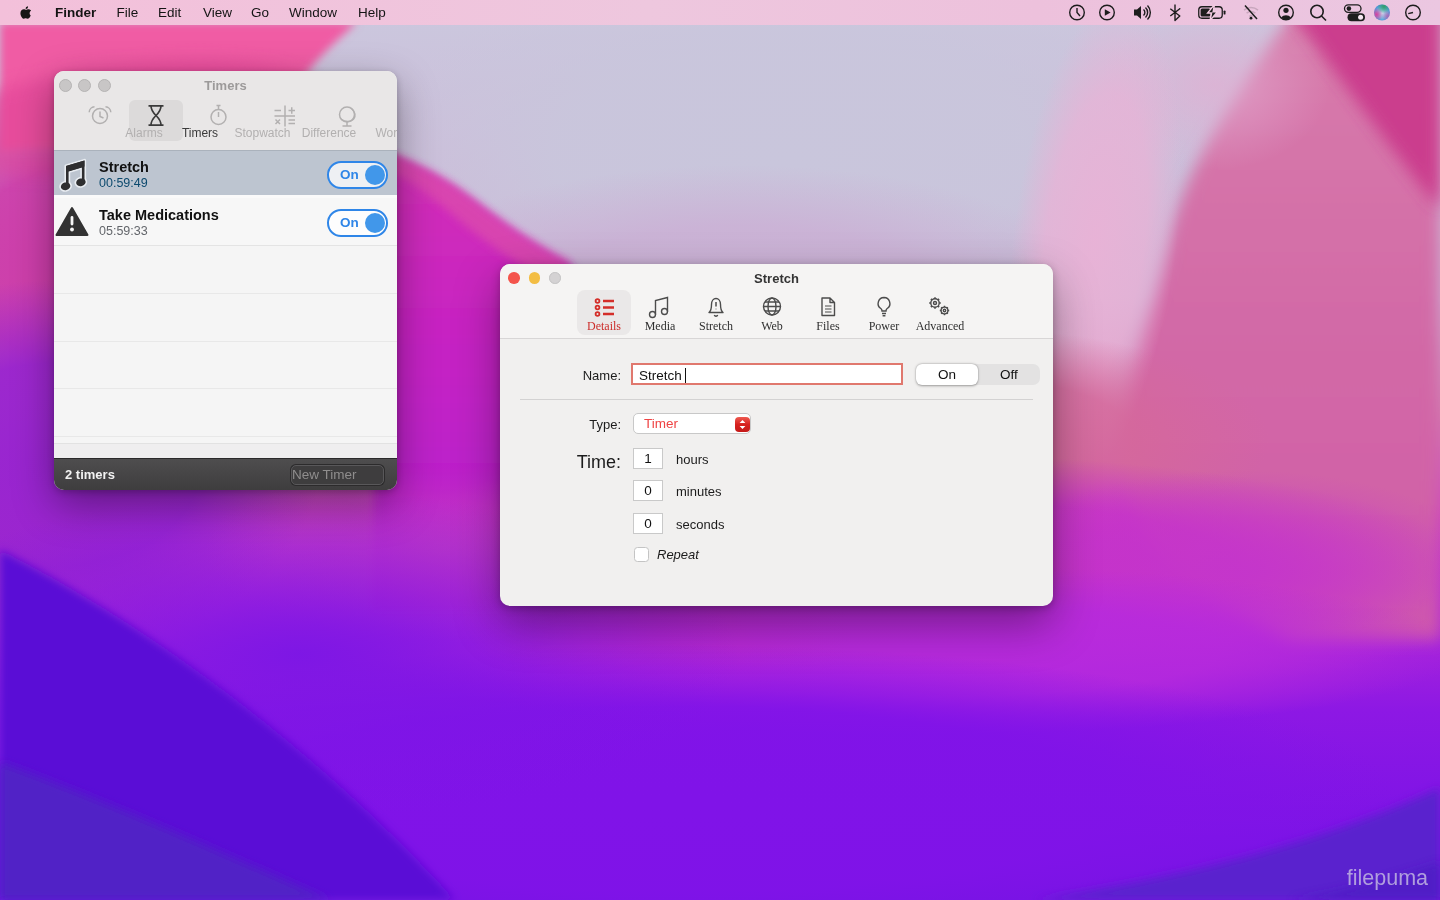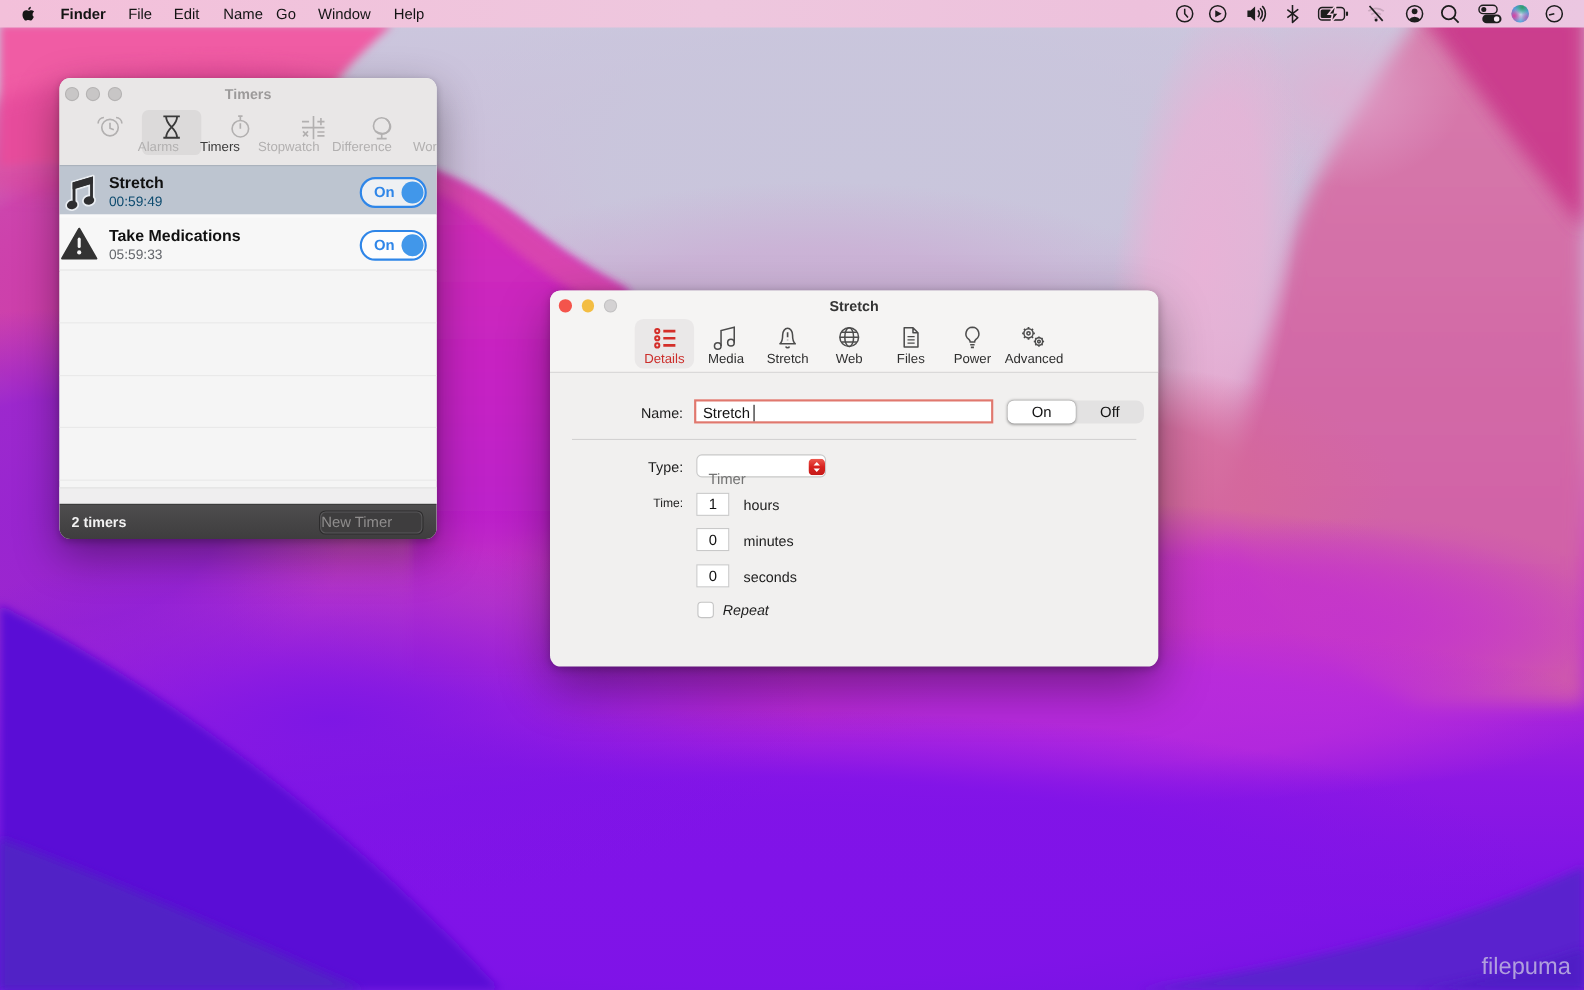--- a/index.html
+++ b/index.html
@@ -160,21 +160,21 @@
   </svg>
 
   <div class="abs" id="menubar" style="left:0;top:0;width:1440px;height:25px;background:linear-gradient(90deg,#f3c0da 0%,#eec7de 45%,#edc1dc 72%,#ebc7e1 100%);">
     <svg class="abs" style="left:15.5px;top:3px;" width="19" height="19" viewBox="0 0 18 18">
       <path d="M12.9,9.6c0-1.7,1.4-2.5,1.4-2.5s-0.8-1.2-2.4-1.2c-1,0-1.8,0.6-2.3,0.6C9.1,6.5,8.3,6,7.4,6 C5.8,6,4.2,7.3,4.2,9.8c0,2.5,1.8,5.1,2.9,5.1c0.5,0,1.3-0.5,2.1-0.5c0.8,0,1.4,0.5,2.1,0.5c1.1,0,2.4-2.3,2.7-3.3 C13.6,11.4,12.9,10.9,12.9,9.6z M10.9,4.9c0.6-0.7,0.5-1.9,0.5-1.9s-1,0.1-1.7,0.9C9.1,4.5,9.2,5.6,9.2,5.6S10.3,5.7,10.9,4.9z" fill="#161616"></path>
     </svg>
     <div class="abs" style="left:0;top:0;width:800px;height:25px;font-size:13.5px;color:#141414;line-height:25px;">
       <span class="abs" style="left:55px;font-weight:bold;">Finder</span>
       <span class="abs" style="left:116.5px;">File</span>
       <span class="abs" style="left:158px;">Edit</span>
-      <span class="abs" style="left:203px;">Name</span>
+      <span class="abs" style="left:203px;">View</span>
       <span class="abs" style="left:251px;">Go</span>
       <span class="abs" style="left:289px;">Window</span>
       <span class="abs" style="left:358px;">Help</span>
     </div>
     <svg class="abs" style="left:1060px;top:0;" width="380" height="25" viewBox="0 0 380 25">
 
       <g stroke="#1d1d1d" stroke-width="1.4" fill="none">
         <circle cx="17" cy="12.5" r="7.3"></circle>
         <path d="M17,8 L17,12.5 L20,16"></path>
       </g>
@@ -405,21 +405,21 @@
 
       <g fill="none" stroke="#4c4c4c" stroke-width="1.4">
         <circle cx="435" cy="9" r="4.2"></circle>
         <circle cx="435" cy="9" r="1.5"></circle>
         <path d="M435,3.2 L435,4.8 M435,13.2 L435,14.8 M429.2,9 L430.8,9 M439.2,9 L440.8,9 M430.9,4.9 L432,6 M438,12 L439.1,13.1 M430.9,13.1 L432,12 M438,6 L439.1,4.9" stroke-width="1.6"></path>
         <circle cx="444.5" cy="16.5" r="3.4"></circle>
         <circle cx="444.5" cy="16.5" r="1.2"></circle>
         <path d="M444.5,11.8 L444.5,13.1 M444.5,19.9 L444.5,21.2 M439.8,16.5 L441.1,16.5 M447.9,16.5 L449.2,16.5 M441.2,13.2 L442.2,14.2 M446.8,18.8 L447.8,19.8 M441.2,19.8 L442.2,18.8 M446.8,14.2 L447.8,13.2" stroke-width="1.4"></path>
       </g>
     </svg>
-    <div class="abs" style="left:0;top:55px;width:580px;height:16px;font-size:12px;color:#2f2f2f;">
+    <div class="abs" style="left:0;top:55px;width:580px;height:16px;font-size:12px;color:#2f2f2f;font-family:Liberation Serif, serif;">
       <span class="abs" style="left:104px;transform:translateX(-50%);color:#cc2d2a;">Details</span>
       <span class="abs" style="left:160px;transform:translateX(-50%);">Media</span>
       <span class="abs" style="left:216px;transform:translateX(-50%);">Stretch</span>
       <span class="abs" style="left:272px;transform:translateX(-50%);">Web</span>
       <span class="abs" style="left:328px;transform:translateX(-50%);">Files</span>
       <span class="abs" style="left:384px;transform:translateX(-50%);">Power</span>
       <span class="abs" style="left:440px;transform:translateX(-50%);">Advanced</span>
     </div>
 
     <div class="abs" style="left:0;top:104px;width:121px;text-align:right;font-size:13px;color:#1c1c1c;">Name:</div>
@@ -428,35 +428,35 @@
       <div class="abs" style="left:52px;top:3px;width:1px;height:15px;background:#111;"></div>
     </div>
     <div class="abs" style="left:416px;top:100px;width:124px;height:21px;background:#e3e2e2;border-radius:7px;">
       <div class="abs" style="left:0;top:0;width:62px;height:21px;background:#fff;border-radius:6px;box-shadow:0 0.5px 2.5px rgba(0,0,0,0.35), 0 0 0 0.5px rgba(0,0,0,0.06);text-align:center;font-size:13.5px;color:#111;line-height:21px;">On</div>
       <div class="abs" style="left:62px;top:0;width:62px;height:21px;text-align:center;font-size:13.5px;color:#111;line-height:21px;">Off</div>
     </div>
     <div class="abs" style="left:20px;top:135px;width:513px;height:1px;background:#d3d2d2;"></div>
 
     <div class="abs" style="left:0;top:153px;width:121px;text-align:right;font-size:13px;color:#1c1c1c;">Type:</div>
     <div class="abs" style="left:133px;top:149px;width:118px;height:21px;background:#fff;border:1px solid #c8c8c8;border-radius:5px;">
-      <span class="abs" style="left:10px;top:2px;font-size:13.5px;color:#737373;margin-top:12px;">Timer</span>
+      <span class="abs" style="left:10px;top:2px;font-size:13.5px;color:#ef4444;">Timer</span>
       <svg class="abs" style="left:101px;top:2.5px;" width="15" height="15" viewBox="0 0 15 15">
         <defs>
             <linearGradient id="redBtn" x1="0" y1="0" x2="0" y2="1">
               <stop offset="0" stop-color="#ee5a50"></stop>
               <stop offset="0.5" stop-color="#d7221f"></stop>
               <stop offset="1" stop-color="#c51a18"></stop>
             </linearGradient>
           </defs>
         <rect x="0" y="0" width="15" height="15" rx="4" fill="url(#redBtn)"></rect>
         <path d="M4.6,6.1 L7.5,3.1 L10.4,6.1 Z M4.6,9 L7.5,12 L10.4,9 Z" fill="#fff"></path>
       </svg>
     </div>
 
-    <div class="abs" style="left:0;top:188px;width:121px;text-align:right;font-size:11px;color:#1c1c1c;">Time:</div>
+    <div class="abs" style="left:0;top:188px;width:121px;text-align:right;font-size:18px;color:#1c1c1c;">Time:</div>
     <div class="abs" style="left:133px;top:184px;width:30px;height:21px;background:#fff;border:1px solid #c9c9c9;text-align:center;font-size:13.5px;color:#111;line-height:19px;">1</div>
     <div class="abs" style="left:176px;top:188px;font-size:13px;color:#1c1c1c;">hours</div>
 
     <div class="abs" style="left:133px;top:216px;width:30px;height:21px;background:#fff;border:1px solid #c9c9c9;text-align:center;font-size:13.5px;color:#111;line-height:19px;">0</div>
     <div class="abs" style="left:176px;top:220px;font-size:13px;color:#1c1c1c;">minutes</div>
 
     <div class="abs" style="left:133px;top:249px;width:30px;height:21px;background:#fff;border:1px solid #c9c9c9;text-align:center;font-size:13.5px;color:#111;line-height:19px;">0</div>
     <div class="abs" style="left:176px;top:253px;font-size:13px;color:#1c1c1c;">seconds</div>
 
     <div class="abs" style="left:134px;top:283px;width:15px;height:15px;background:#fff;border:1px solid #c4c4c4;border-radius:3.5px;"></div>

